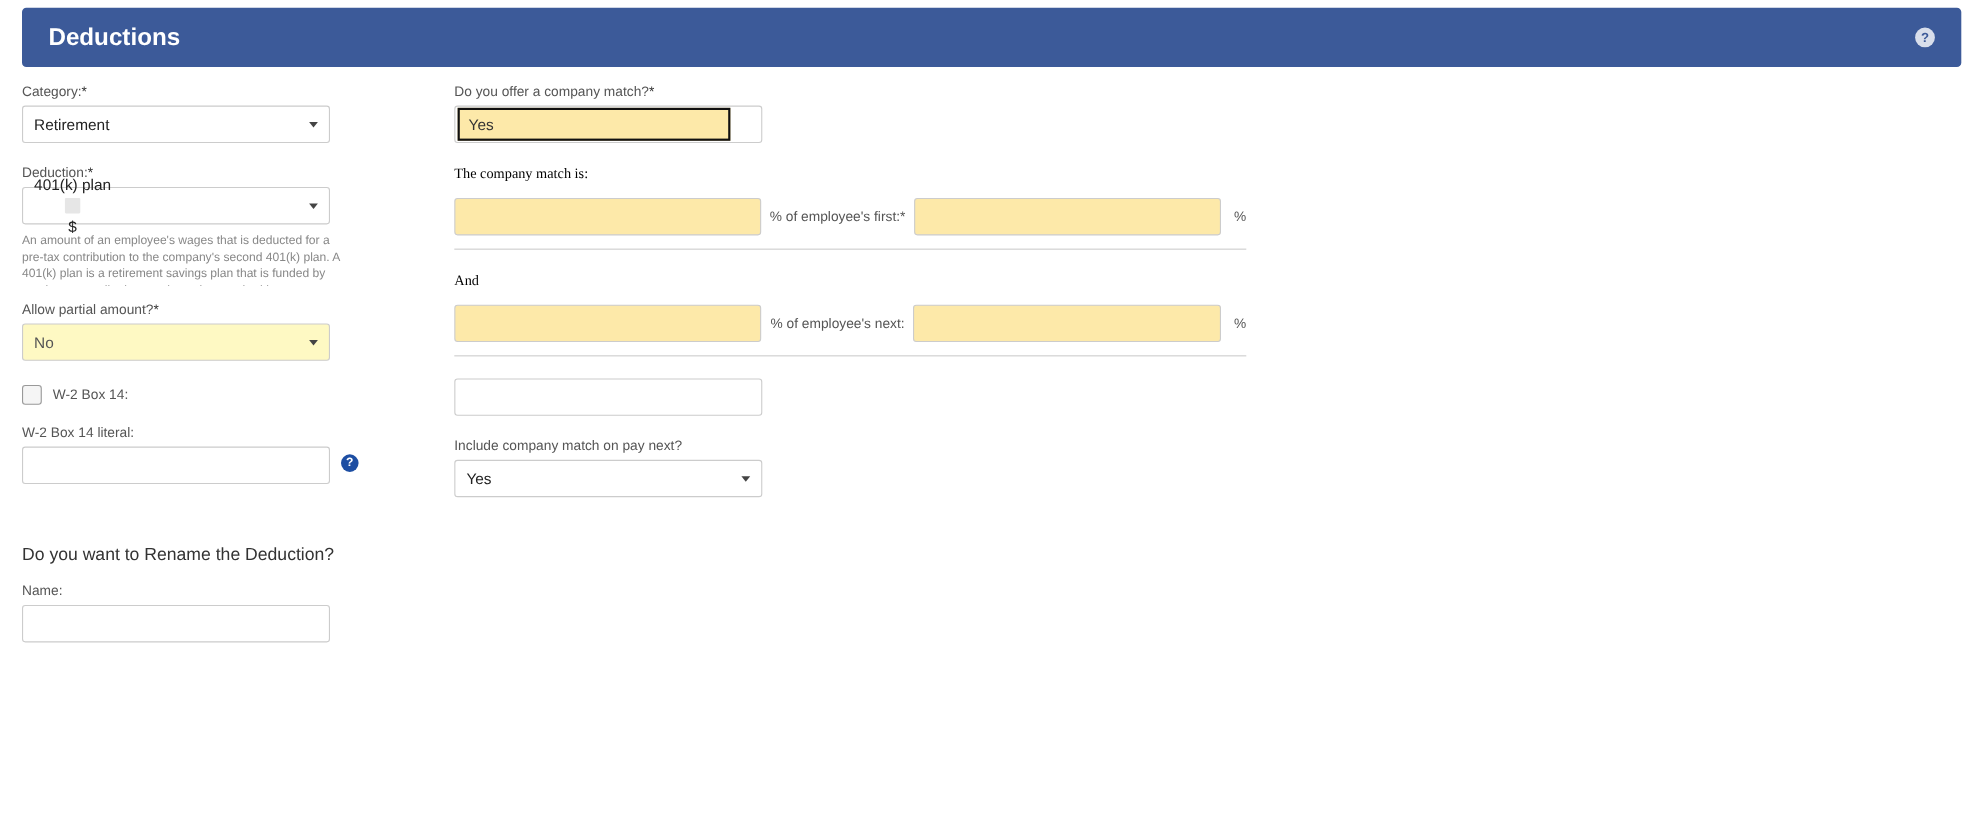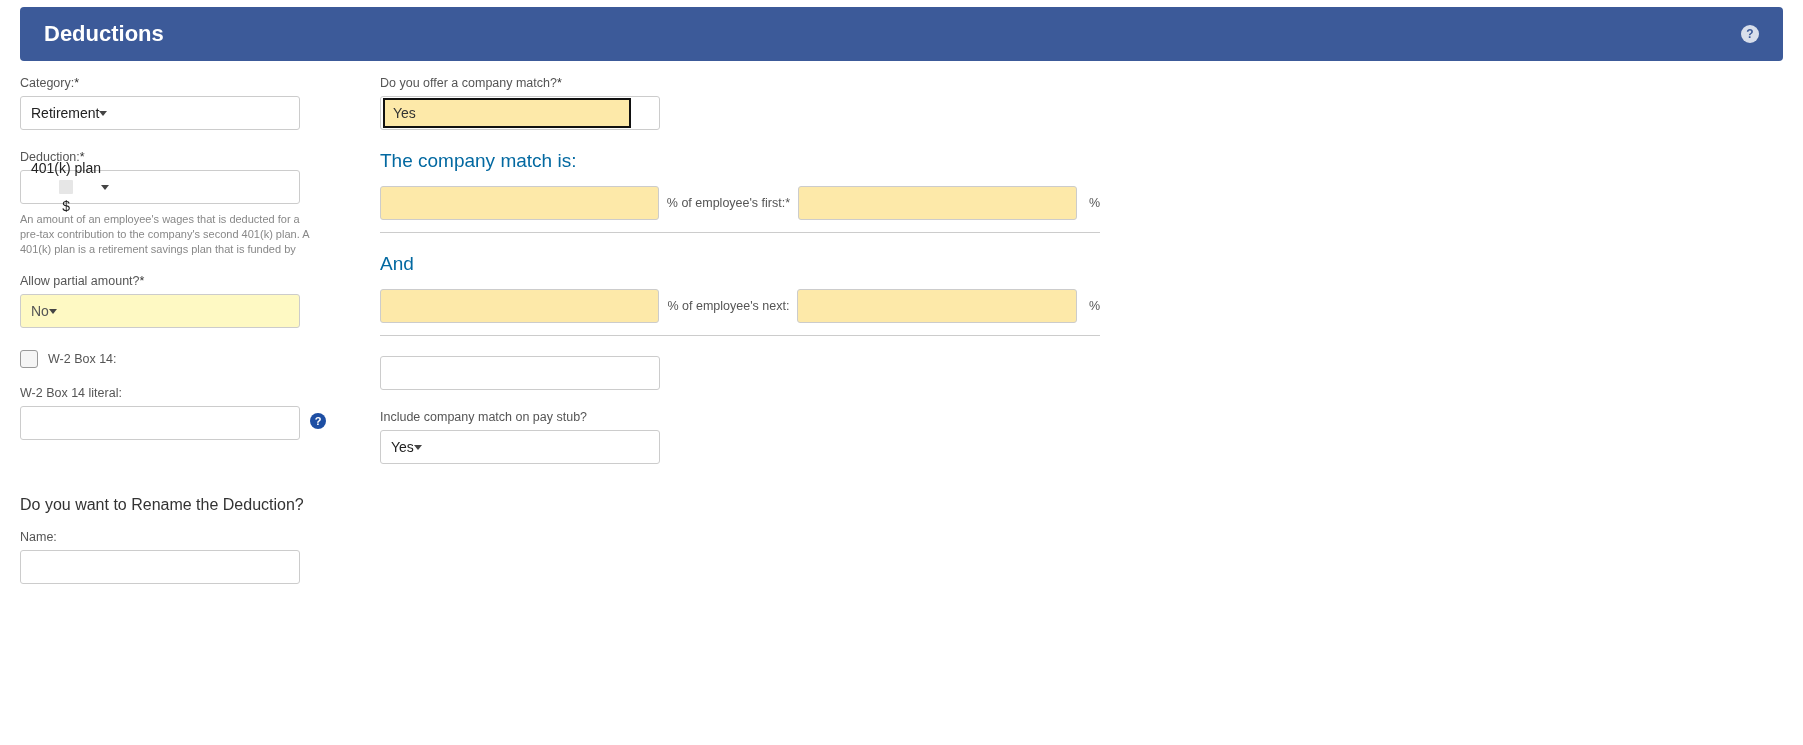--- a/index.html
+++ b/index.html
@@ -29,21 +29,21 @@
       border-radius: 50%;
       background: rgba(255,255,255,0.8);
       color: #3c5a99;
       font-size: 12px;
       font-weight: bold;
       display: flex; align-items: center; justify-content: center;
       cursor: pointer;
     }
     .content {
       display: flex;
-      gap: 60px;
+      gap: 93px;
       padding: 12px 20px 20px 20px;
     }
     .col-left { width: 300px; }
     .col-right { width: 720px; }
 
     .field-label {
       display: block;
       font-size: 12.5px;
       color: #555;
       margin-bottom: 6px;
@@ -52,20 +52,21 @@
 
     .dropdown, .text-input {
       width: 280px;
       height: 34px;
       border: 1px solid #ccc;
       border-radius: 3px;
       background: #fff;
       padding: 0 10px;
       display: flex;
       align-items: center;
+      justify-content: space-between;
       font-size: 14px;
       color: #222;
       position: relative;
     }
     .text-input { display:block; }
     .dropdown .caret {
       width: 0; height: 0;
       border-left: 4px solid transparent;
       border-right: 4px solid transparent;
       border-top: 5px solid #444;
@@ -159,23 +160,24 @@
     .match-input-plain {
       width: 280px;
       height: 34px;
       border: 1px solid #ccc;
       border-radius: 3px;
       background: #fff;
     }
     .mid-label { font-size: 12.5px; color: #555; white-space: nowrap; }
     .pct-label { font-size: 12.5px; color: #555; margin-left: 4px;}
     .right-heading {
-      font-size: 19px;
-      color: #0369a1;
+      font-size: 13px;
+      color: #000000;
       margin: 12px 0 14px 0;
+      font-family: Liberation Serif, serif;
     }
     .deduction-text { display:flex; align-items:center; gap:4px;flex-direction:column; }
     .gray-chip {
       width: 14px; height: 14px; background: #e6e6e6; border-radius:1px;
       display:inline-block;
     }
   </style>
 </head>
 <body>
 
@@ -280,21 +282,21 @@
       <span class="mid-label">% of employee's next:</span>
       <div class="match-input"></div>
       <span class="pct-label">%</span>
     </div>
 
     <div class="mb-20">
       <input type="text" class="match-input-plain" style="">
     </div>
 
     <div>
-      <label class="field-label">Include company match on pay stub?</label>
+      <label class="field-label">Include company match on pay next?</label>
       <div class="dropdown" style="width:280px">
         <span>Yes</span>
         <span class="caret"></span>
       </div>
     </div>
 
   </div>
 </div>
 
 </body></html>

